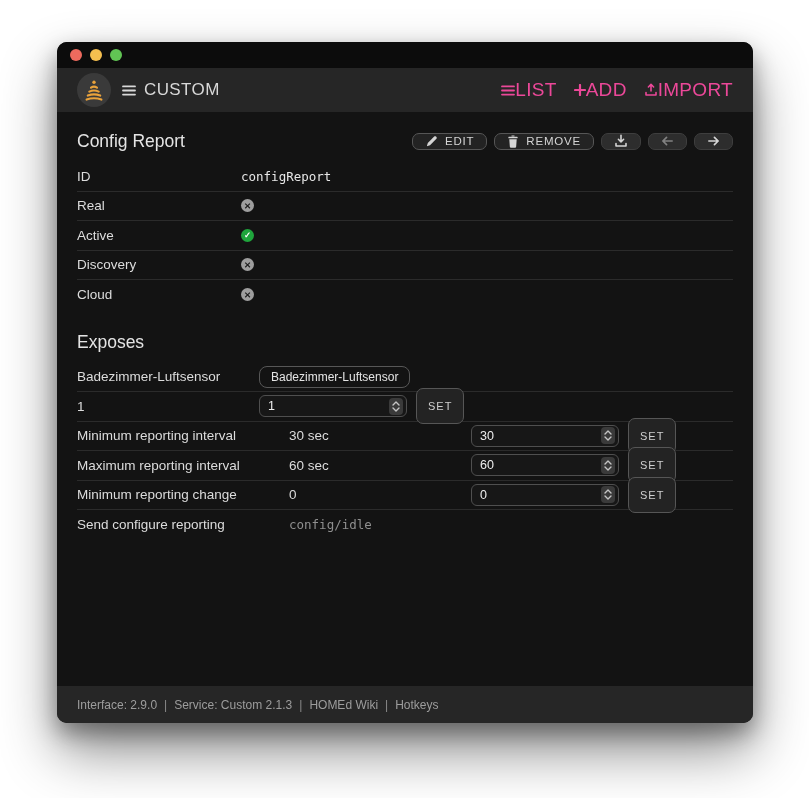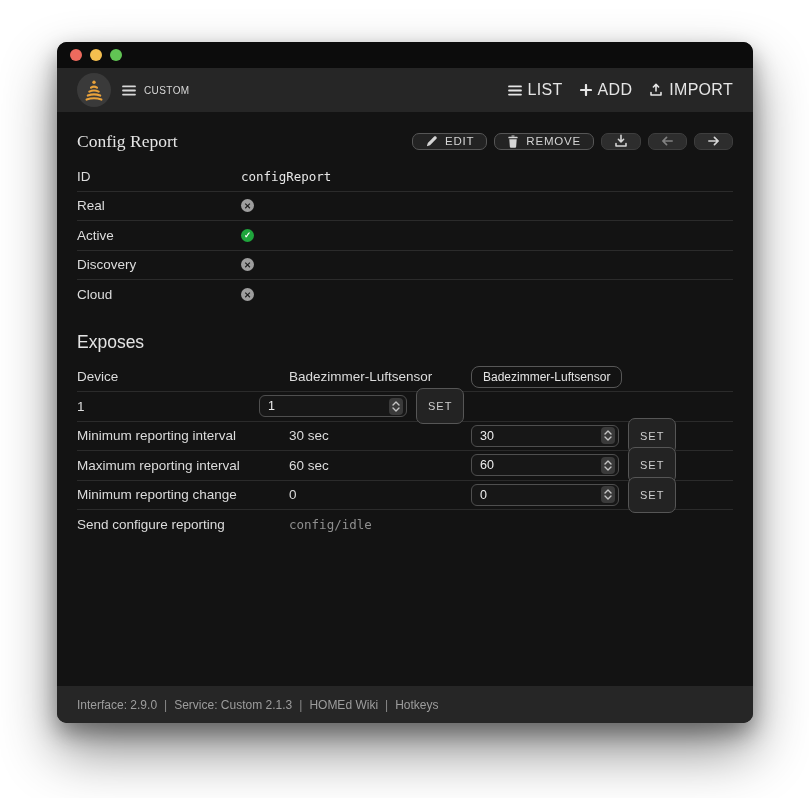--- a/index.html
+++ b/index.html
@@ -17,30 +17,30 @@
   .light { width:12px; height:12px; border-radius:50%; }
   .light.red { background:#ed6a5e; } .light.yellow { background:#f5bf4f; }
   .light.green { background:#61c454; }
 
   
   .appheader { height:44px; background:#262626; display:flex; align-items:center;
     padding:0 20px; flex:0 0 auto; }
   .logo { width:34px; height:34px; border-radius:50%; background:#3a3a3a;
     display:flex; align-items:center; justify-content:center; flex:0 0 auto; cursor:pointer; }
   .brand { display:flex; align-items:center; gap:8px; margin-left:11px;
-    color:#d8d8d8; font-size:10px; letter-spacing:.4px; cursor:pointer; }
+    color:#d8d8d8; font-size:17px; letter-spacing:.4px; cursor:pointer; }
   .appnav { margin-left:auto; display:flex; align-items:center; gap:17px; }
-  .navitem { display:flex; align-items:center; gap:6px; color:#e5e5e5;
-    font-size:16px; letter-spacing:.3px; cursor:pointer; }
+  .navitem { display:flex; align-items:center; color:#ec4899;
+    font-size:19px; letter-spacing:.3px; cursor:pointer; }
   .icon { display:inline-flex; align-items:center; justify-content:center; }
 
   
   .content { flex:1 1 auto; padding:10px 20px 0; background:#131313; }
   .pagehead { height:38px; display:flex; align-items:center; margin-bottom:2px; }
-  .pagetitle { font-size:17.5px; color:#e4e4e4; font-weight:400;font-family:Liberation Serif, serif; }
+  .pagetitle { font-size:17.5px; color:#e4e4e4; font-weight:400; }
   .toolbar { margin-left:auto; display:flex; gap:7px; align-items:center; }
   .btn { height:17px; border-radius:7px; background:#232323; border:1px solid #565656;
     color:#d5d5d5; font-size:11.5px; letter-spacing:.8px; display:inline-flex;
     align-items:center; gap:7px; padding:0 12px; cursor:pointer;
     font-family:"Liberation Sans",sans-serif; }
   .btn.tool { background:#2d2d2d; border-color:#3e3e3e; padding:0 12px; }
   .btn.dim svg { opacity:.5; }
 
   .tbl { width:100%; }
   .row { display:flex; align-items:center; height:29.5px;
@@ -263,21 +263,20 @@
         <span class="c-label">Cloud</span>
         <span class="status no">✕</span>
       </div>
     </div>
 
     <div class="section-title">Exposes</div>
 
     <div class="tbl">
 
       <div class="row">
-        <span class="x-label">Device</span>
         <span class="x-value">Badezimmer-Luftsensor</span>
         <span class="c-ctrl">
           <button class="pill">Badezimmer-Luftsensor</button>
         </span>
       </div>
 
       <div class="row">
         <span class="x-value">1</span>
         <span class="c-ctrl">
           <span class="numbox">

